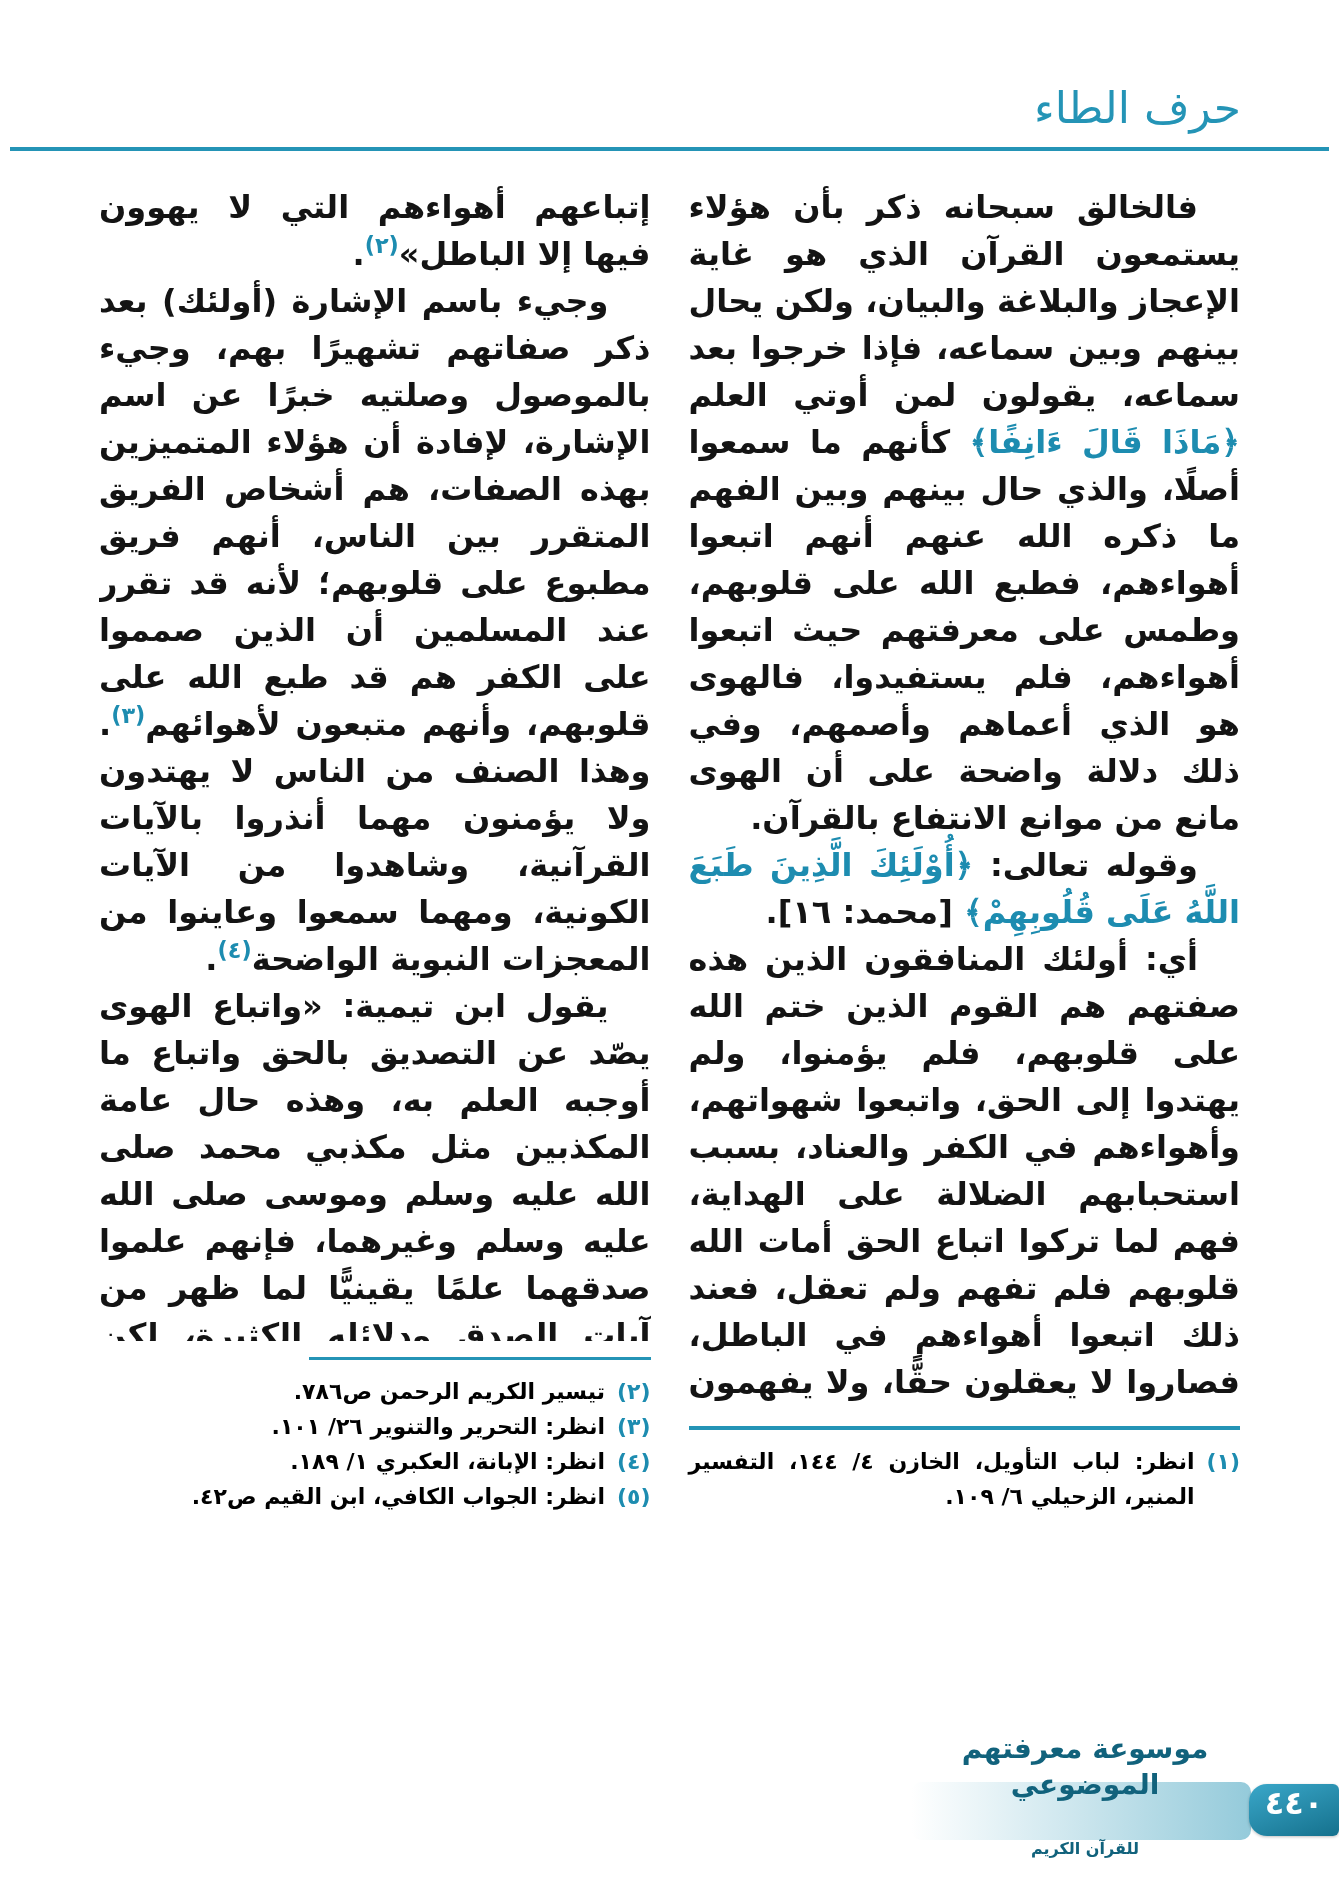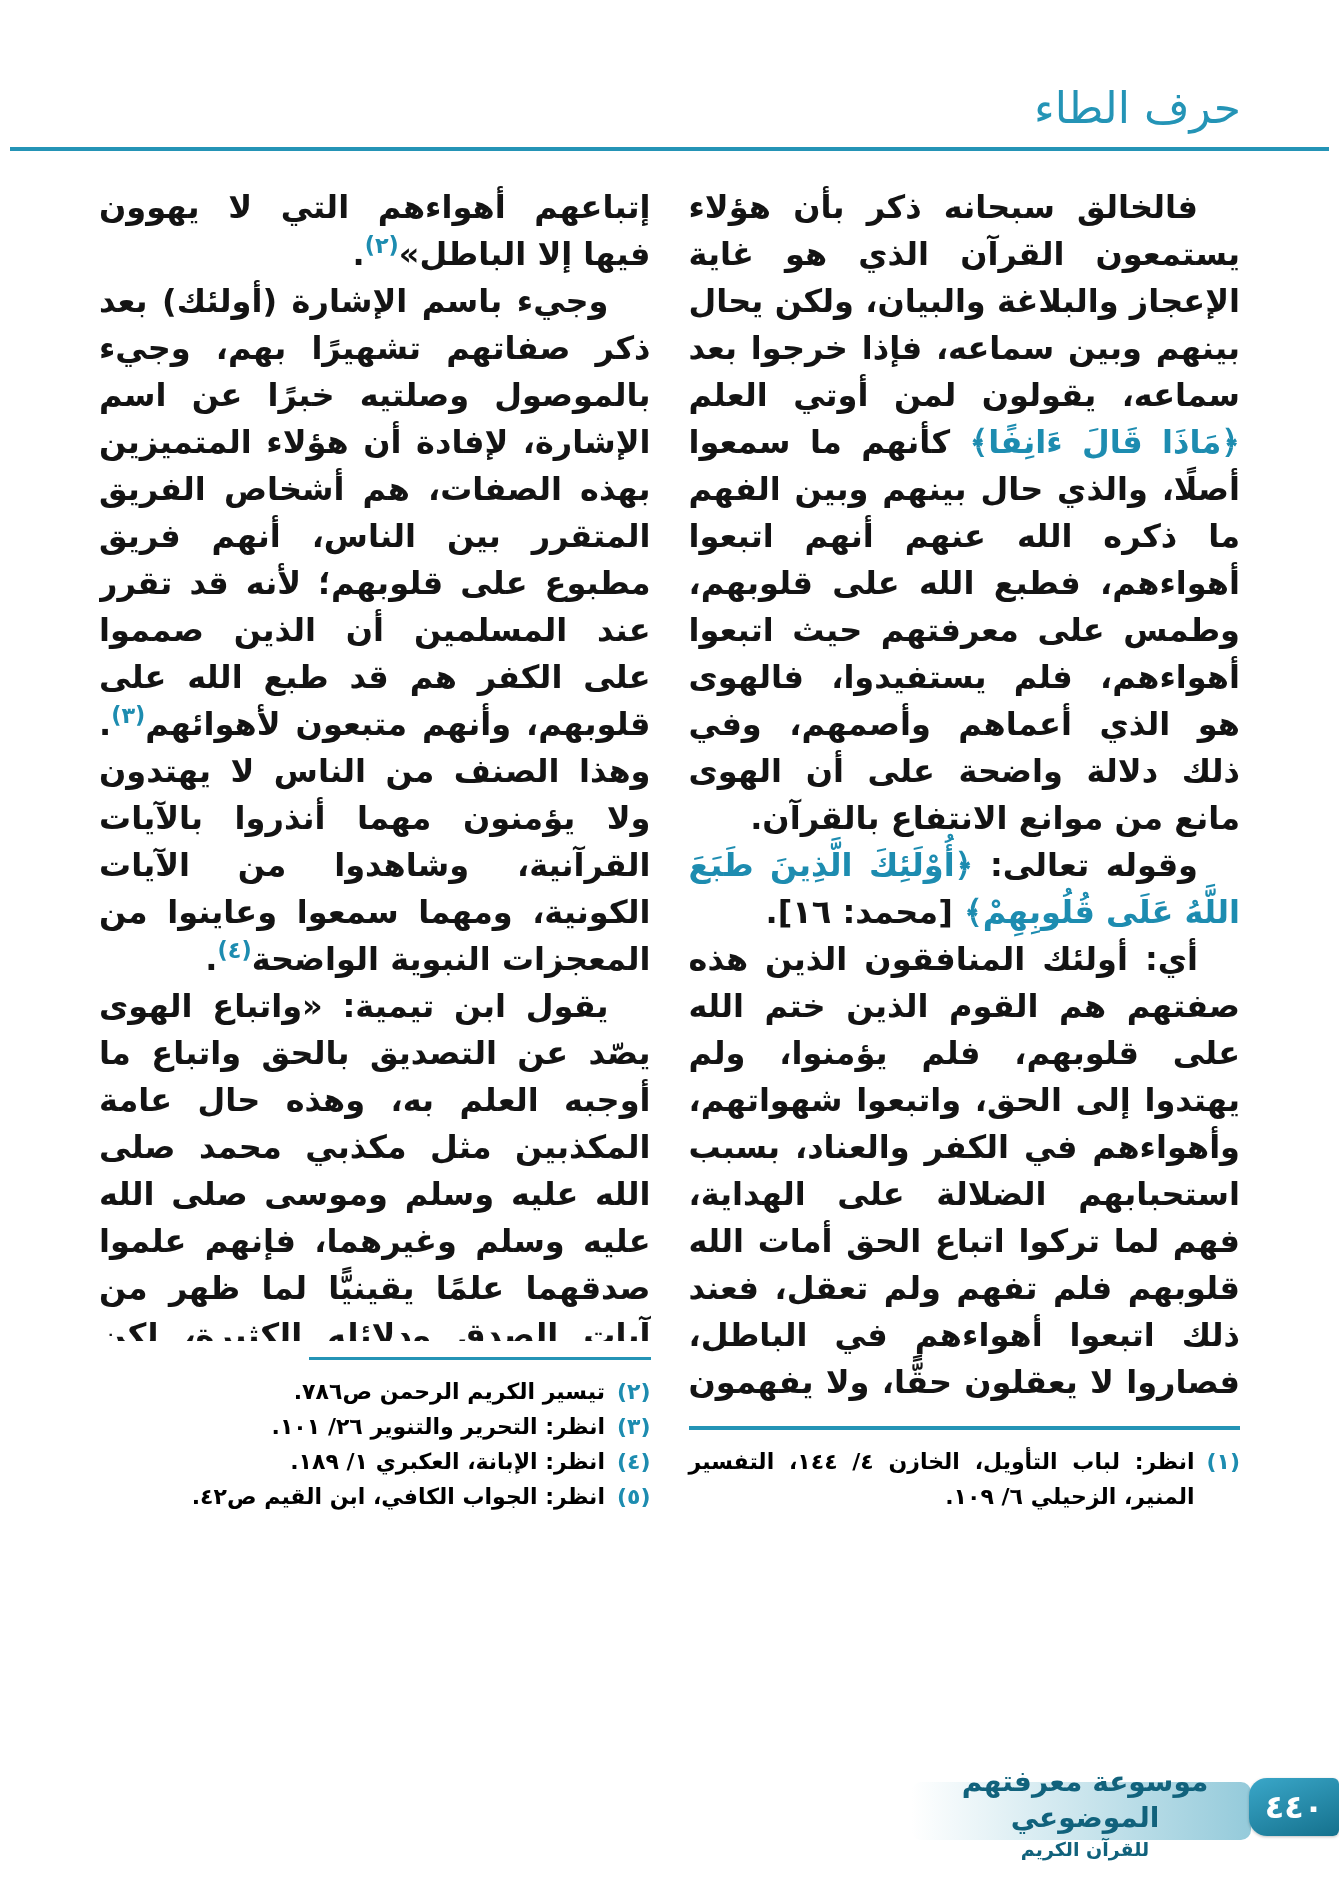--- a/index.html
+++ b/index.html
@@ -59,27 +59,27 @@
     background:linear-gradient(to left,
       rgba(42,150,182,0.50),
       rgba(42,150,182,0.22) 55%,
       rgba(42,150,182,0) 100%);
   }
   .footer-logo{
     position:absolute; bottom:28px; right:104px; width:300px;
     text-align:center; color:#11627c;
   }
   .logo-line1{ font-size:28px; font-weight:bold; line-height:36px; }
-  .logo-line2{ font-size:19px; font-weight:bold; line-height:26px; }
+  .logo-line2{ font-size:16px; font-weight:bold; line-height:26px;margin-top:33px; }
 
   .page-badge{
-    position:absolute; bottom:54px; right:0; width:90px; height:58px;
+    position:absolute; bottom:54px; right:0; width:90px; height:52px;
     background:linear-gradient(160deg,#3aa7c9,#15718d);
     border-radius:18px 6px 6px 18px;
-    display:flex; align-items:center; justify-content:center;
+    display:flex; justify-content:center;
     box-shadow:0 1px 3px rgba(0,0,0,0.25);
   }
   .page-number{ color:#ffffff; font-size:32px; font-weight:bold; }
 </style>
 </head>
 <body>
 
 <div class="page">
 
   <div class="chapter-title">حرف الطاء</div>

